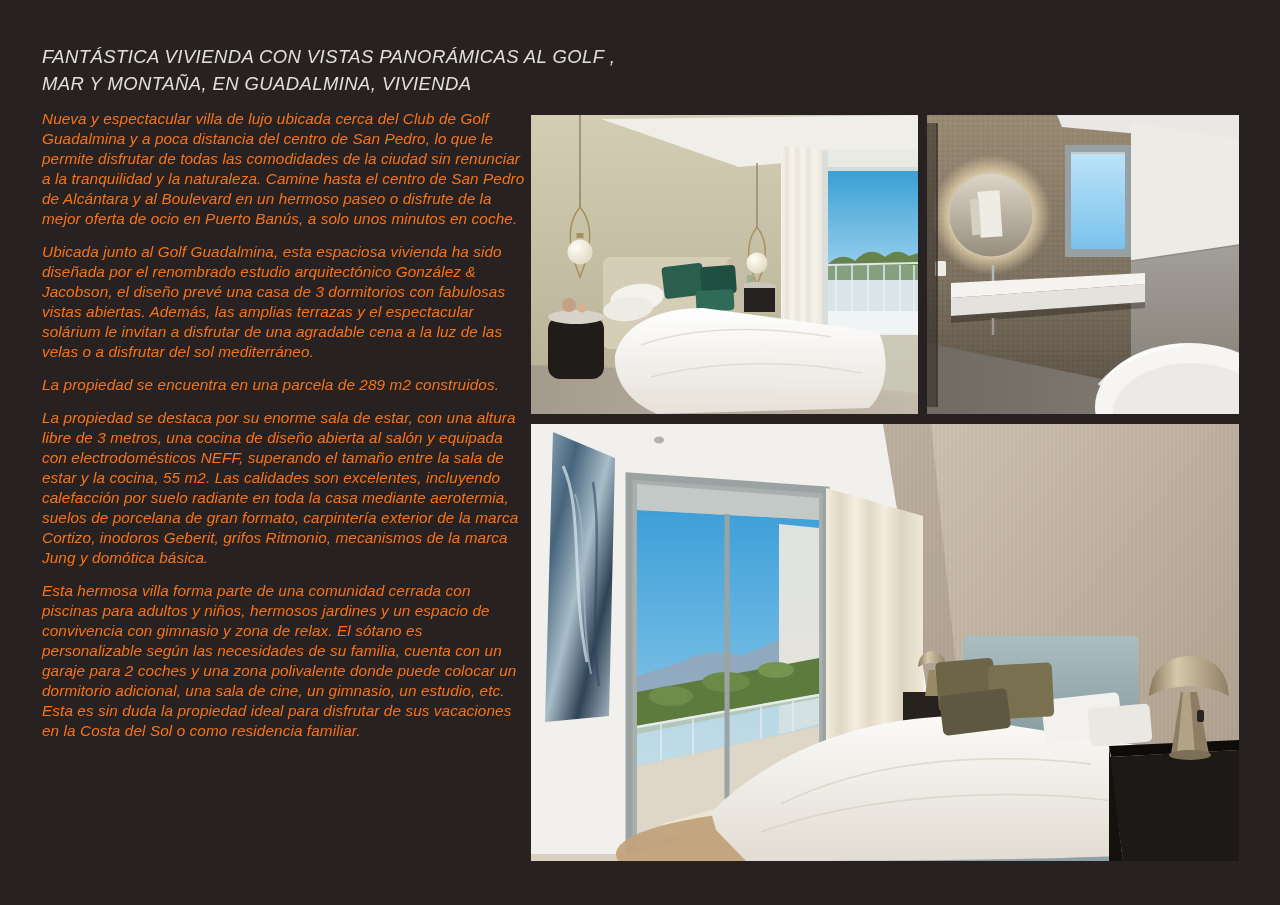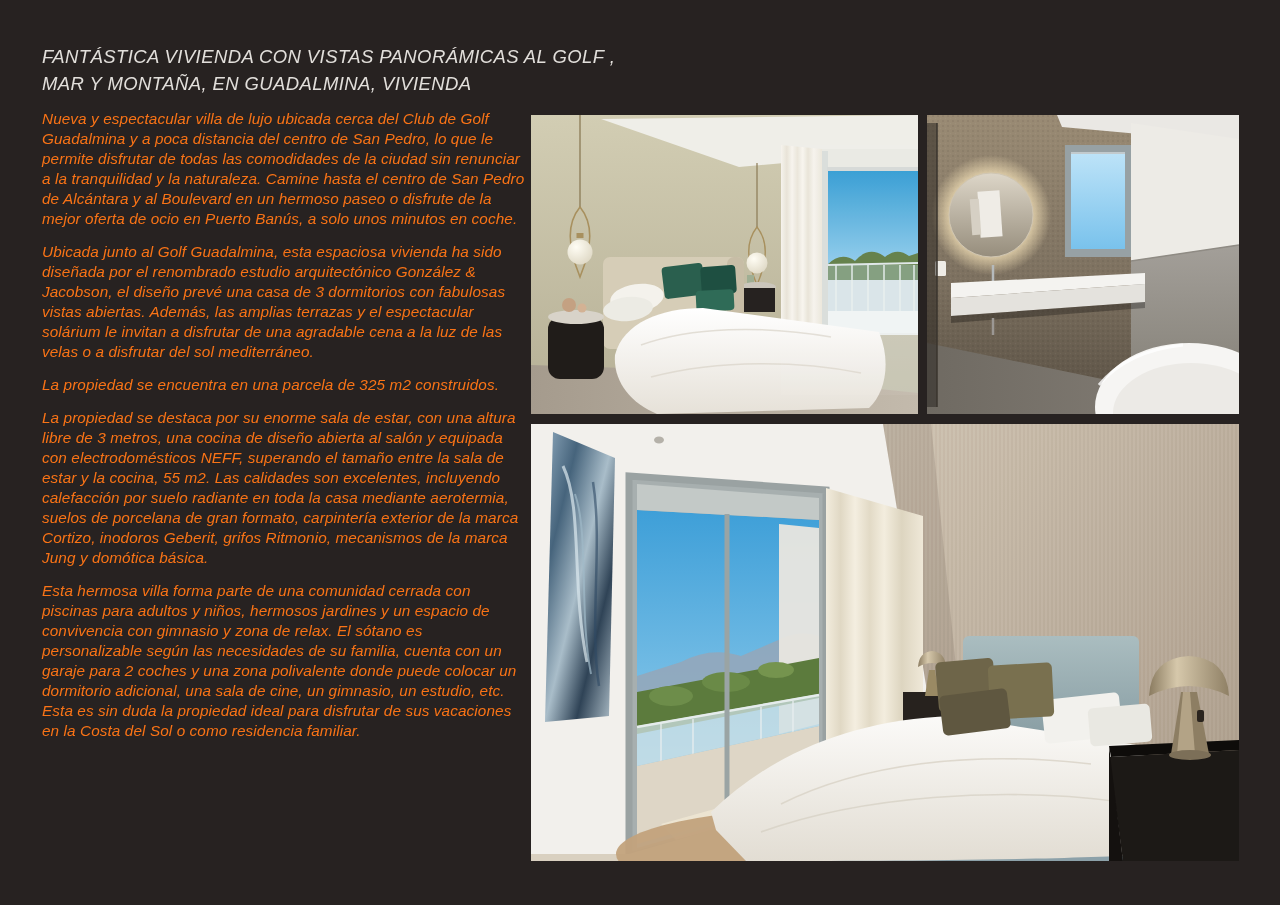--- a/index.html
+++ b/index.html
@@ -31,21 +31,21 @@
 <div class="page">
 
   <h1 class="title">
     <span class="tline">FANTÁSTICA VIVIENDA CON VISTAS PANORÁMICAS AL GOLF ,</span>
     <span class="tline">MAR Y MONTAÑA, EN GUADALMINA, VIVIENDA</span>
   </h1>
 
   <div class="body-col">
     <p>Nueva y espectacular villa de lujo ubicada cerca del Club de Golf Guadalmina y a poca distancia del centro de San Pedro, lo que le permite disfrutar de todas las comodidades de la ciudad sin renunciar a la tranquilidad y la naturaleza. Camine hasta el centro de San Pedro de Alcántara y al Boulevard en un hermoso paseo o disfrute de la mejor oferta de ocio en Puerto Banús, a solo unos minutos en coche.</p>
     <p>Ubicada junto al Golf Guadalmina, esta espaciosa vivienda ha sido diseñada por el renombrado estudio arquitectónico González &amp; Jacobson, el diseño prevé una casa de 3 dormitorios con fabulosas vistas abiertas. Además, las amplias terrazas y el espectacular solárium le invitan a disfrutar de una agradable cena a la luz de las velas o a disfrutar del sol mediterráneo.</p>
-    <p>La propiedad se encuentra en una parcela de 325 m2 construidos.</p>
+    <p>La propiedad se encuentra en una parcela de 289 m2 construidos.</p>
     <p>La propiedad se destaca por su enorme sala de estar, con una altura libre de 3 metros, una cocina de diseño abierta al salón y equipada con electrodomésticos NEFF, superando el tamaño entre la sala de estar y la cocina, 55 m2. Las calidades son excelentes, incluyendo calefacción por suelo radiante en toda la casa mediante aerotermia, suelos de porcelana de gran formato, carpintería exterior de la marca Cortizo, inodoros Geberit, grifos Ritmonio, mecanismos de la marca Jung y domótica básica.</p>
     <p>Esta hermosa villa forma parte de una comunidad cerrada con piscinas para adultos y niños, hermosos jardines y un espacio de convivencia con gimnasio y zona de relax. El sótano es personalizable según las necesidades de su familia, cuenta con un garaje para 2 coches y una zona polivalente donde puede colocar un dormitorio adicional, una sala de cine, un gimnasio, un estudio, etc. Esta es sin duda la propiedad ideal para disfrutar de sus vacaciones en la Costa del Sol o como residencia familiar.</p>
   </div>
 
   <figure class="photo photo1" aria-label="bedroom-with-pendant-lamps-and-terrace-view">
     <svg width="387" height="299" viewBox="0 0 387 299" xmlns="http://www.w3.org/2000/svg">
       <defs>
         <linearGradient id="wallA" x1="0" y1="0" x2="0" y2="1">
           <stop offset="0" stop-color="#d2cdb3"></stop>
             <stop offset="1" stop-color="#b5af95"></stop>

